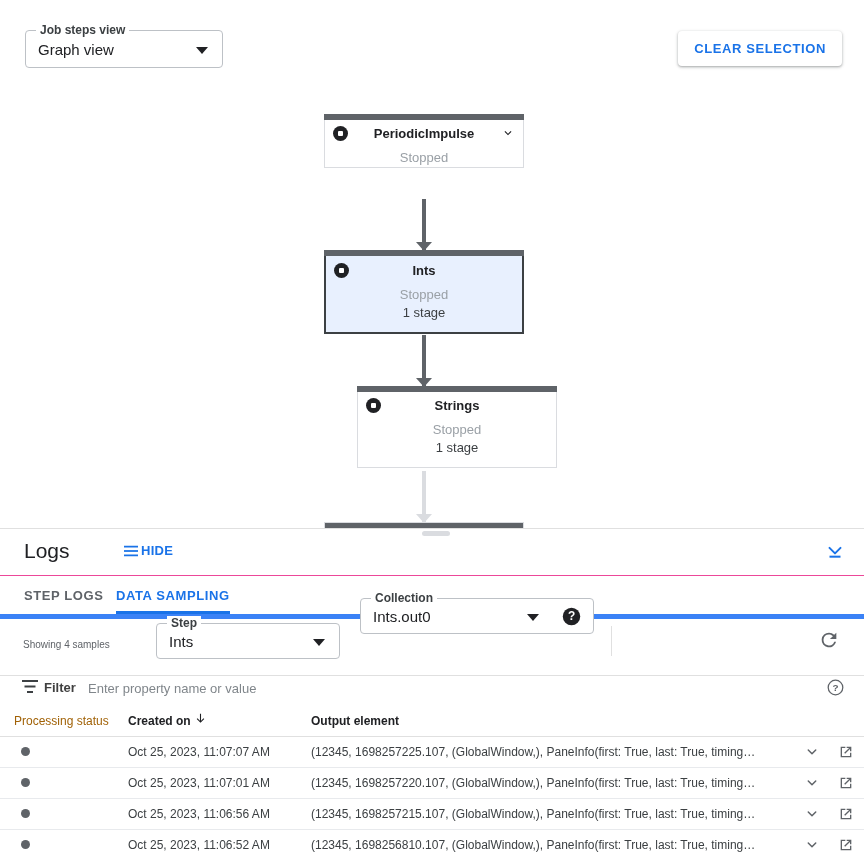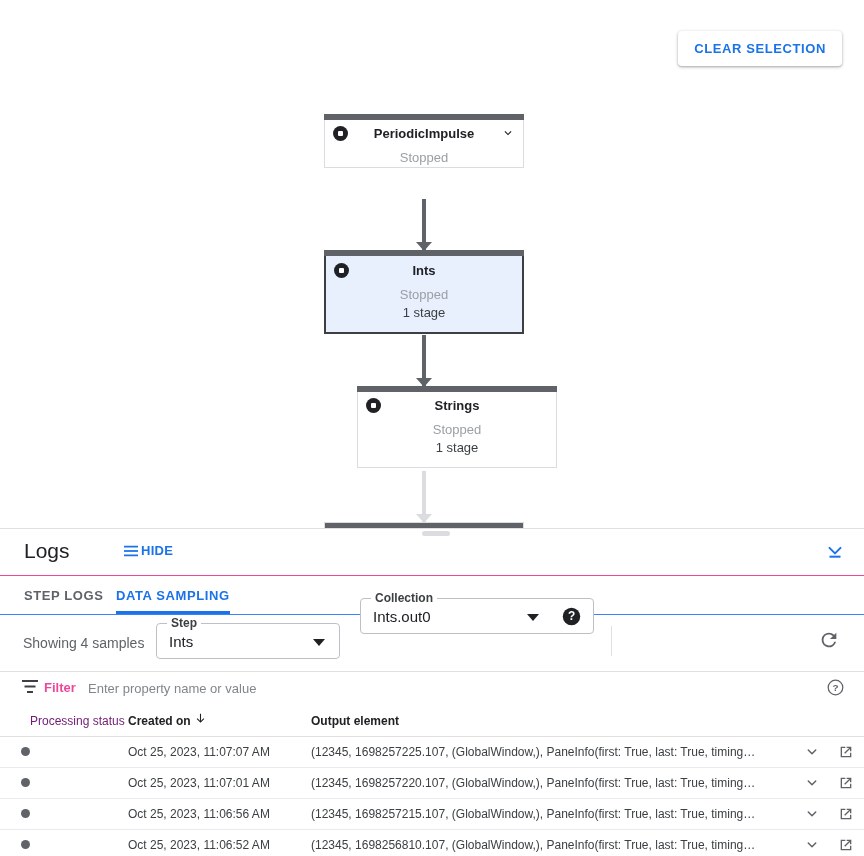--- a/index.html
+++ b/index.html
@@ -152,21 +152,21 @@
     cursor:pointer;
   }
   #hide-icon{display:block;width:14px;height:12px;}
   #collapse-button{
     position:absolute;right:18px;top:12px;
     width:22px;height:22px;cursor:pointer;
   }
 
   
   #tabs{
-    position:relative;height:38px;border-bottom:1px solid #3b82f6;
+    position:relative;height:38px;border-bottom:5px solid #3b82f6;
   }
   .tab{
     position:absolute;top:0;height:38px;
     display:flex;align-items:center;
     font-size:13px;font-weight:bold;letter-spacing:.6px;
     color:#5f6368;cursor:pointer;
   }
   .tab.active{color:#1a73e8;}
   .tab.active::after{
     content:"";position:absolute;left:0;right:0;bottom:0;height:3px;
@@ -174,21 +174,21 @@
   }
   #tab-step-logs{left:24px;}
   #tab-data-sampling{left:116px;}
 
   
   #sampling-controls{
     position:relative;height:56px;border-bottom:1px solid #e0e0e0;
   }
   #showing-samples{
     position:absolute;left:23px;top:20px;
-    font-size:14px;color:#5f6368;white-space:nowrap;
+    font-size:10px;color:#5f6368;white-space:nowrap;
   }
   #step-select{left:156px;top:623px;width:184px;height:36px;position:absolute;}
   #step-select .value{top:9px;}
   #step-select .caret{right:14px;top:15px;}
   #collection-select{left:360px;top:598px;width:234px;height:36px;position:absolute;}
   #collection-select .value{top:9px;}
   #collection-select .caret{right:54px;top:15px;}
   #help-icon{
     position:absolute;right:12px;top:8px;width:19px;height:19px;cursor:pointer;
   }
@@ -200,21 +200,21 @@
   }
 
   
   #filter-bar{
     position:absolute;left:0;top:668px;width:864px;height:38px;
     border-bottom:1px solid #e0e0e0;
   }
   #filter-icon{position:absolute;left:22px;top:12px;width:16px;height:13px;}
   #filter-label{
     position:absolute;left:44px;top:12px;
-    font-size:13px;font-weight:bold;color:#ec4899;
+    font-size:13px;font-weight:bold;color:#404040;
   }
   #filter-input{
     position:absolute;left:86px;top:9px;width:700px;height:20px;
     border:none;outline:none;background:transparent;
     font-size:13px;color:#202124;
     font-family:"Liberation Sans","DejaVu Sans",sans-serif;
   }
   #filter-input::placeholder{color:#80868b;}
   #filter-help-icon{
     position:absolute;right:20px;top:11px;width:17px;height:17px;cursor:pointer;
@@ -225,21 +225,21 @@
     position:absolute;left:0;top:706px;width:864px;
   }
   .t-head{
     position:relative;height:30px;border-bottom:1px solid #e0e0e0;
     background:#fff;
   }
   .th{
     position:absolute;top:8px;font-size:12px;white-space:nowrap;
   }
   .th.sorted{color:#202124;font-weight:bold;}
-  .th.plain{color:#701a75;margin-left:16px;}
+  .th.plain{color:#a16207;}
   #th-status{left:14px;}
   #th-created{left:128px;font-weight:bold;}
   #sort-arrow{position:absolute;left:194px;top:711px;width:13px;height:15px;}
   #th-output{left:311px;font-weight:bold;}
 
   .t-row{
     position:relative;height:30px;border-bottom:1px solid #e8eaed;
   }
   .cell-status{
     position:absolute;left:21px;top:10px;
@@ -259,20 +259,25 @@
   }
   .cell-open{
     position:absolute;left:838px;top:7px;width:16px;height:16px;cursor:pointer;
   }
 </style>
 </head>
 <body>
 
 <div id="graph-panel">
 
+  <div class="outlined-field" id="job-steps-view">
+    <span class="legend">Job steps view</span>
+    <span class="value">Graph view</span>
+    <span class="caret"></span>
+  </div>
 
   <div id="clear-selection">CLEAR SELECTION</div>
 
   <div class="node" id="node-periodicimpulse">
     <div class="topbar"></div>
     <div class="node-row">
       <div class="node-icon"></div>
       <div class="node-title">PeriodicImpulse</div>
       <svg class="node-chevron" viewBox="0 0 24 24">
         <path d="M7.4 8.6 12 13.2l4.6-4.6L18 10l-6 6-6-6z" fill="#202124"></path>

